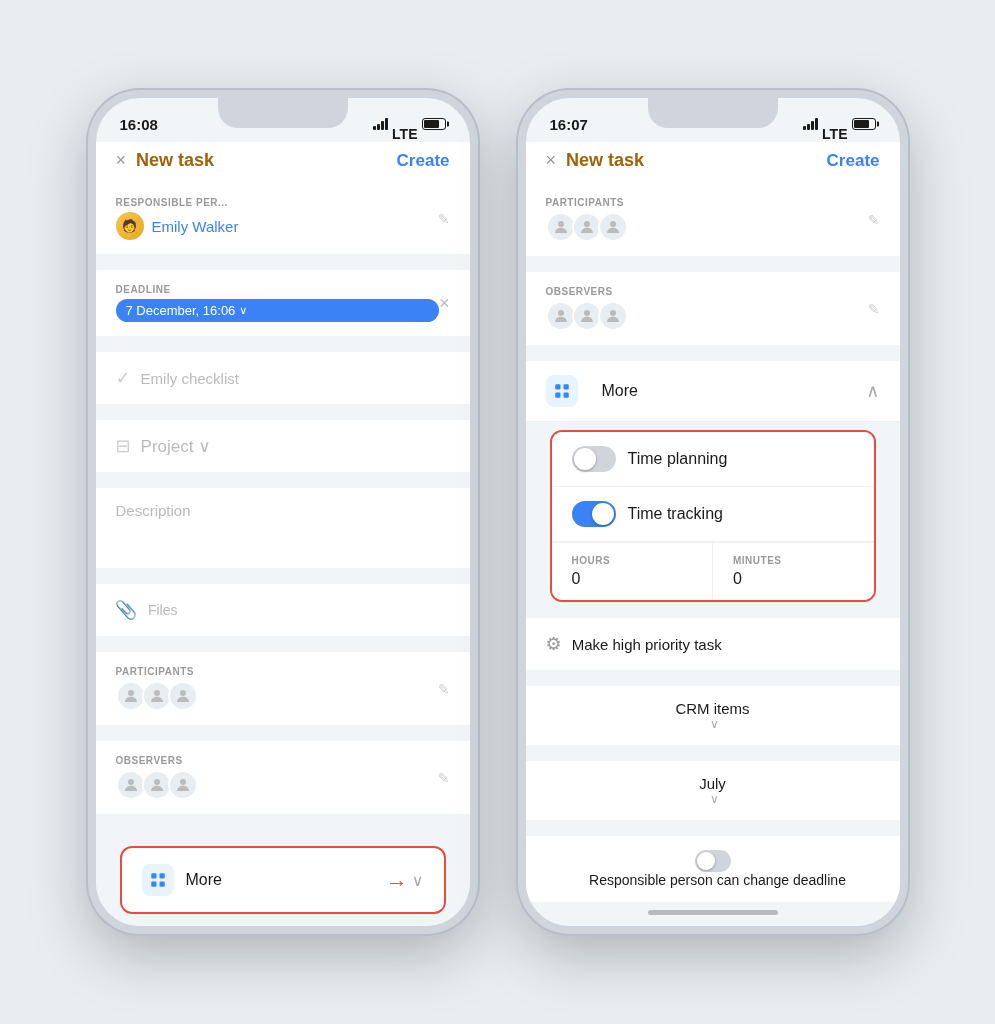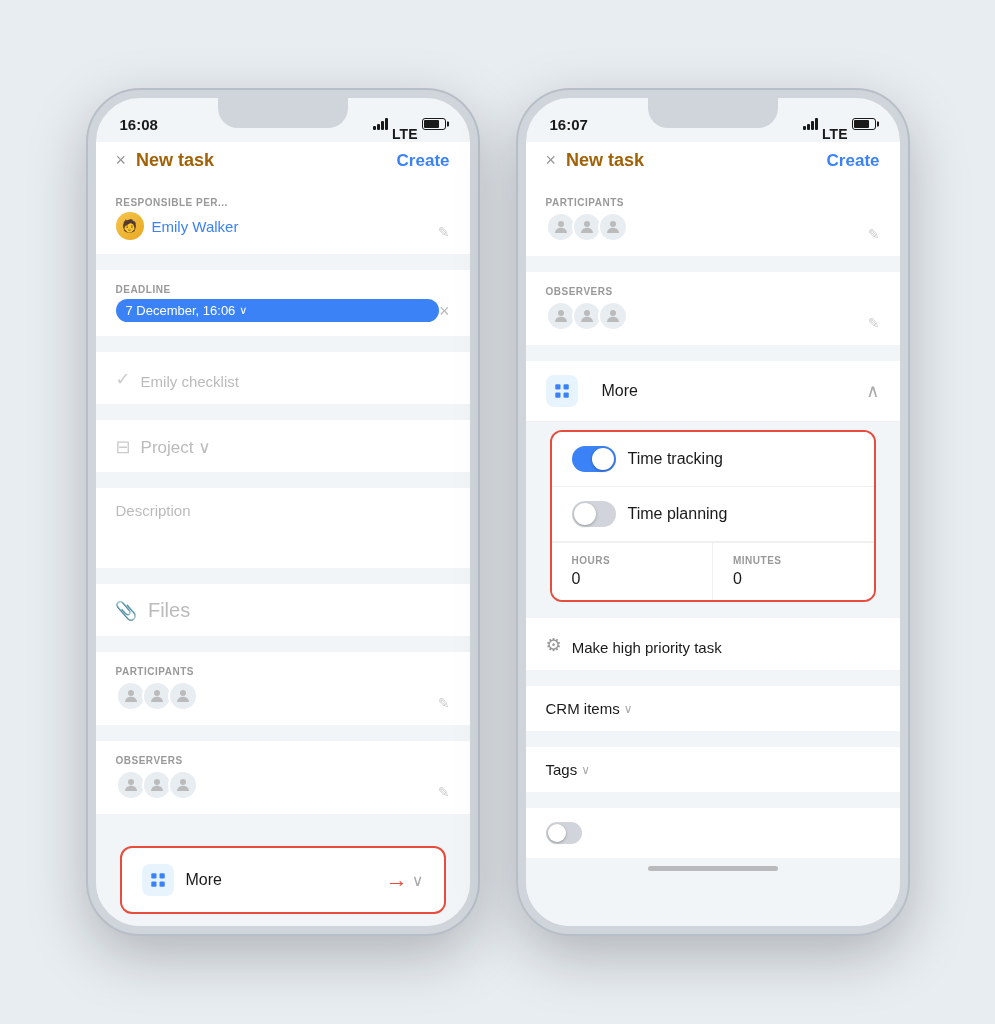--- a/index.html
+++ b/index.html
@@ -108,21 +108,21 @@
       margin-bottom: 8px;
       padding: 0;
     }
     .section-row {
       display: flex;
       align-items: center;
       padding: 14px 20px;
       border-bottom: 1px solid #f0f0f0;
       min-height: 52px;
     }
-    .section-row:last-child { border-bottom: none; align-items: flex-end; }
+    .section-row:last-child { border-bottom: none; }
 
     .row-label-small {
       font-size: 10px;
       font-weight: 600;
       color: #999;
       letter-spacing: 0.5px;
       text-transform: uppercase;
       margin-bottom: 4px;
     }
     .row-full { flex: 1; }
@@ -250,21 +250,21 @@
     .highlight-box-inner {
       background: #fff;
     }
 
     .priority-icon { color: #999; font-size: 18px; margin-right: 10px; }
     .crm-row, .tags-row, .deadline-change-row {
       padding: 14px 20px;
       font-size: 15px;
       color: #1a1a1a;
       border-bottom: 1px solid #f0f0f0;
-      display: flex; align-items: center;
+      display: flex; align-items: center; flex-direction: column;
     }
     .crm-row:last-child, .tags-row:last-child, .deadline-change-row:last-child { border-bottom: none; }
     .dropdown-arrow { font-size: 12px; color: #aaa; margin-left: 4px; }
 
     .section-divider {
       height: 8px;
       background: #f2f5f8;
     }
 
     
@@ -368,21 +368,21 @@
 
     <div class="description-area">
       <span style="color:#bbb;font-size:15px;">Description</span>
     </div>
 
     <div class="section-divider"></div>
 
     <div class="section">
       <div class="section-row">
         <span class="files-icon">📎</span>
-        <span style="color:#bbb;font-size:20px;">Files</span>
+        <span style="color:#bbb;font-size:14px;">Files</span>
       </div>
     </div>
 
     <div class="section-divider"></div>
 
     <div class="section">
       <div class="section-row">
         <div class="row-full">
           <div class="row-label-small">PARTICIPANTS</div>
           <div class="avatars-group">
@@ -565,31 +565,31 @@
         <span class="more-header-label">More</span>
         <span class="collapse-icon">∧</span>
       </div>
     </div>
 
     <div style="padding: 0 12px 8px;">
       <div class="highlight-box">
         <div class="highlight-box-inner">
 
           <div class="toggle-row">
+            <div class="toggle off">
+              <div class="toggle-thumb"></div>
+            </div>
+            <span class="toggle-label">Time planning</span>
+          </div>
+
+          <div class="toggle-row">
             <div class="toggle on">
               <div class="toggle-thumb"></div>
             </div>
             <span class="toggle-label">Time tracking</span>
-          </div>
-
-          <div class="toggle-row">
-            <div class="toggle off">
-              <div class="toggle-thumb"></div>
-            </div>
-            <span class="toggle-label">Time planning</span>
           </div>
 
           <div class="time-inputs">
             <div class="time-input-box">
               <div class="time-input-label">HOURS</div>
               <div class="time-input-value">0</div>
             </div>
             <div class="time-input-box">
               <div class="time-input-label">MINUTES</div>
               <div class="time-input-value">0</div>
@@ -612,30 +612,31 @@
       <div class="crm-row">
         <span style="font-size:15px;color:#1a1a1a;">CRM items</span>
         <span class="dropdown-arrow">∨</span>
       </div>
     </div>
 
     <div class="section-divider"></div>
 
     <div class="section">
       <div class="tags-row">
-        <span style="font-size:15px;color:#1a1a1a;">Tags</span>
+        <span style="font-size:15px;color:#1a1a1a;">July</span>
         <span class="dropdown-arrow">∨</span>
       </div>
     </div>
 
     <div class="section-divider"></div>
 
     <div class="section">
       <div class="deadline-change-row">
         <div class="toggle off" style="width:36px;height:22px;border-radius:11px;">
           <div class="toggle-thumb" style="width:18px;height:18px;top:2px;left:2px;"></div>
         </div>
+        <span style="font-size:14px;color:#1a1a1a;margin-left:10px;flex:1;">Responsible person can change deadline</span>
       </div>
     </div>
 
     <div class="home-indicator"></div>
   </div>
 </div>
 
 </body></html>

